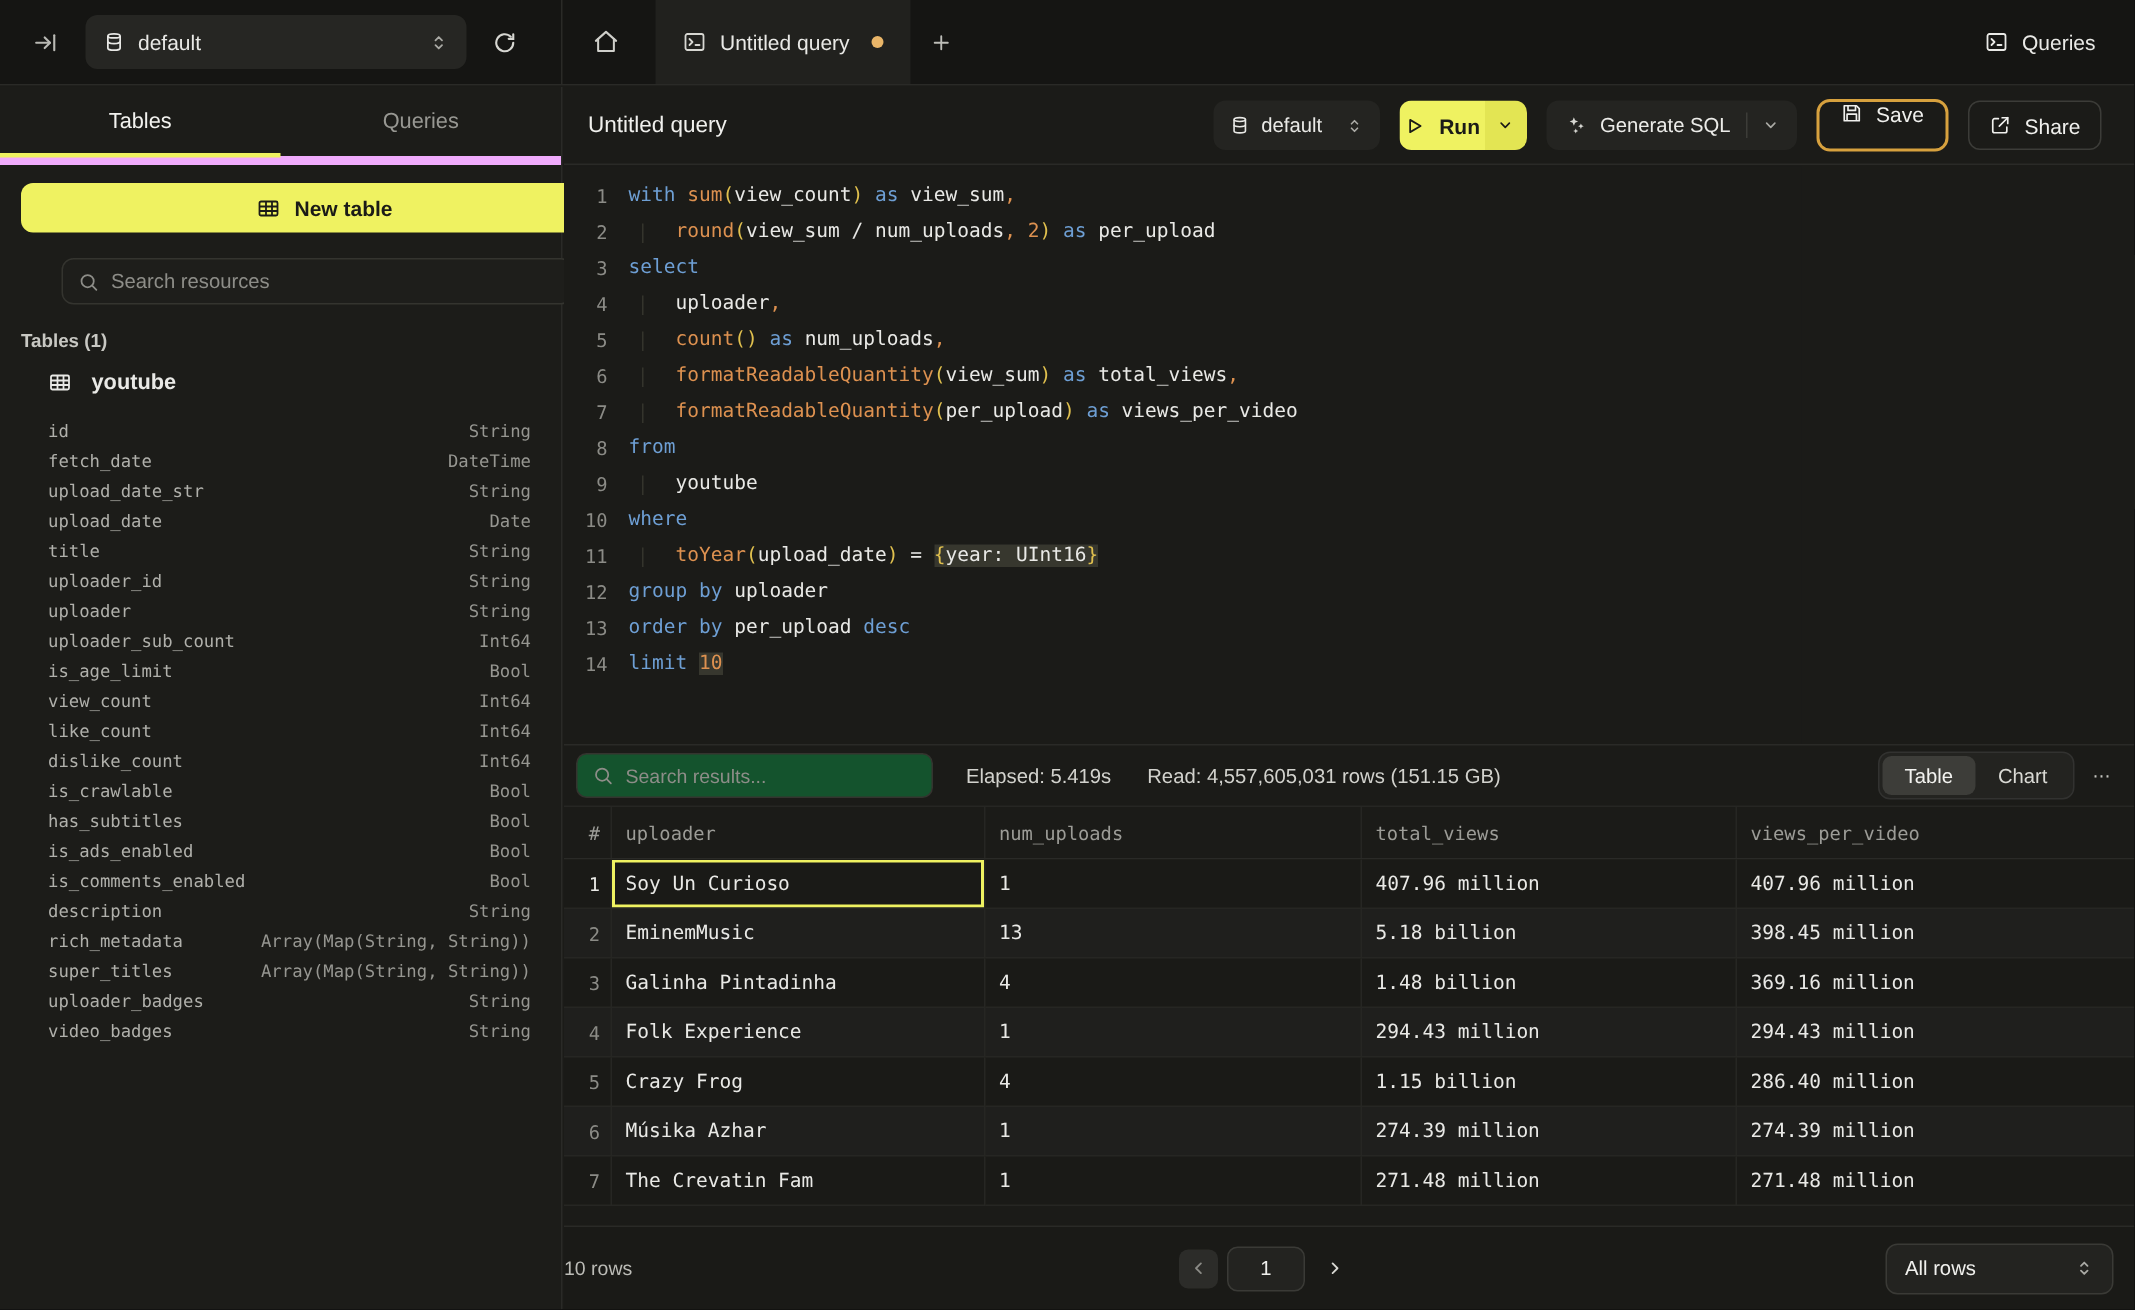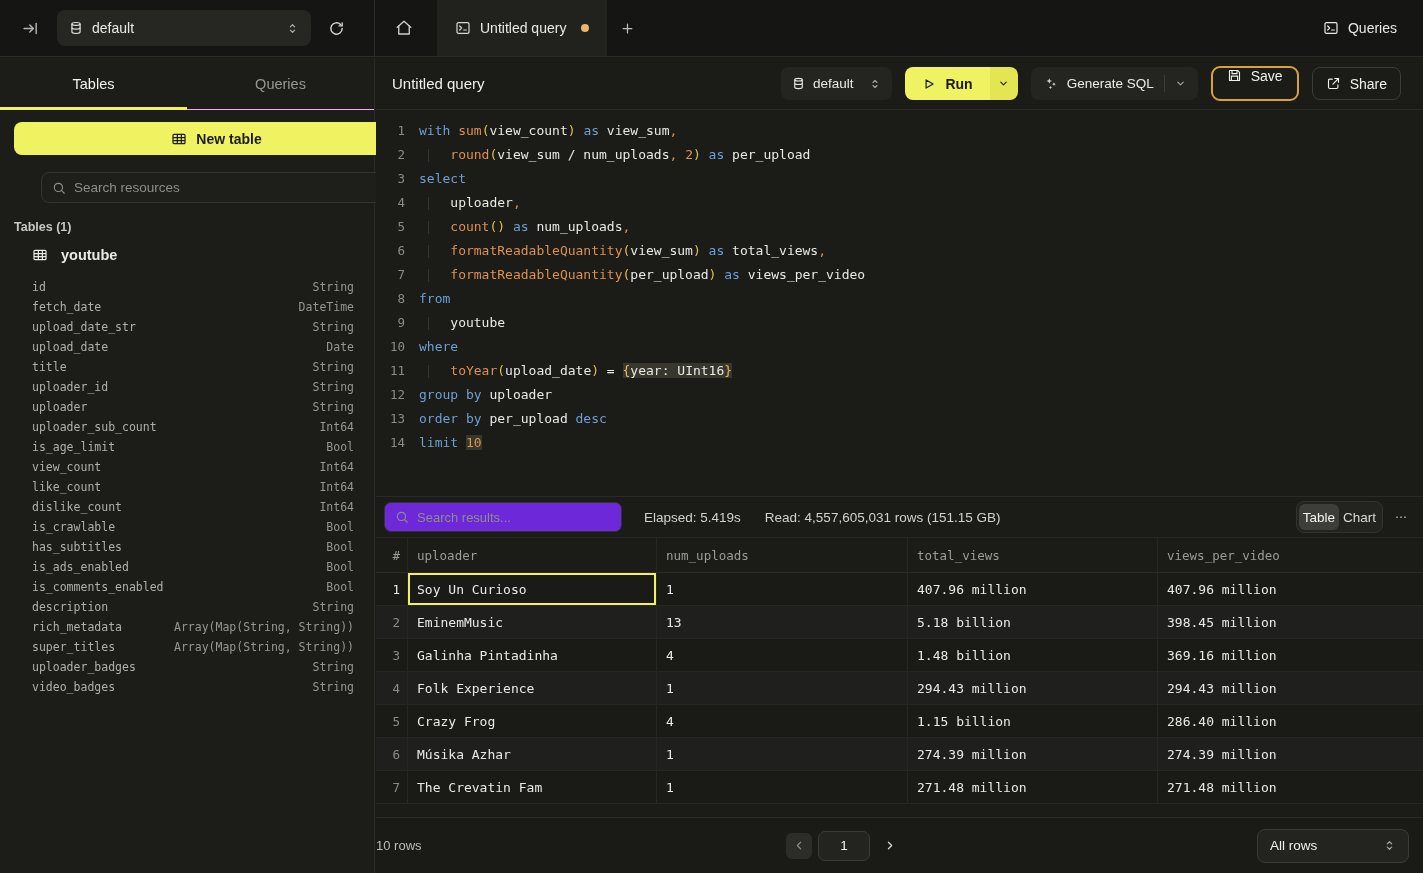--- a/index.html
+++ b/index.html
@@ -24,21 +24,21 @@
           padding:0 18px; gap:9px; cursor:pointer; }
   .qtab .ticon { color:#d7d7d2; }
   .dot { width:8px; height:8px; border-radius:50%; background:#e9b568; margin-left:6px; }
   .plus-btn { margin-left:13px; color:#bdbdb8; cursor:pointer; }
   .queries-btn { margin-left:auto; margin-right:26px; display:flex; align-items:center; gap:9px;
                  color:#e9e9e6; cursor:pointer; }
 
   
   .sidebar { position:absolute; left:0; top:58px; bottom:0; width:375px; background:#1c1c19;
              border-right:1px solid #2a2a27; }
-  .sb-tabs { height:52px; border-bottom:1px solid #f0abfc; display:flex; }
+  .sb-tabs { height:52px; border-bottom:6px solid #f0abfc; display:flex; }
   .sb-tab { width:50%; display:flex; align-items:center; justify-content:center; position:relative;
             color:#97979二; cursor:pointer; font-size:14.5px; color:#979792; }
   .sb-tab.active { color:#f2f2ef; }
   .sb-tab.active::after { content:""; position:absolute; left:0; right:0; bottom:-1px; height:3px; background:#eff261; }
   .new-table-btn { position:absolute; left:14px; top:64px; width:405px; height:33px; background:#eff261;
                    border:none; border-radius:8px; color:#1b1b17; font-size:14px; font-weight:600;
                    display:flex; align-items:center; justify-content:center; gap:9px; cursor:pointer;
                    font-family:"Liberation Sans",sans-serif; }
   .sb-search { position:absolute; left:14px; top:114px; width:341px; height:31px; background:#1e1e1b;
                border:1px solid #34342f; border-radius:8px; display:flex; align-items:center; padding:0 10px; gap:8px;
@@ -58,21 +58,21 @@
 
   
   .toolbar { position:absolute; left:376px; top:58px; right:0; height:52px; border-bottom:1px solid #2a2a27;
              background:#1b1b18; display:flex; align-items:center; }
   .q-title { margin-left:16px; font-size:15px; color:#f0f0ed; }
   .tb-controls { margin-left:auto; display:flex; align-items:center; gap:13px; margin-right:22px; }
   .tb-db { height:33px; background:#242421; border-radius:8px; display:flex; align-items:center;
            padding:0 11px; gap:8px; font-size:13.5px; cursor:pointer; }
   .tb-db .chev { color:#a9a9a4; margin-left:8px; }
   .run-split { height:33px; display:flex; border-radius:8px; overflow:hidden; cursor:pointer; }
-  .run-main { background:#eff261; color:#1b1b17; display:flex; align-items:center; gap:9px; padding:0 17px;
+  .run-main { background:#eff261; color:#1b1b17; display:flex; align-items:center; gap:9px; padding:0 3px;
               font-size:14px; font-weight:600; }
   .run-arrow { width:28px; background:#e3e553; color:#1b1b17; display:flex; align-items:center; justify-content:center; }
   .gen-btn { height:33px; background:#242421; border-radius:8px; display:flex; align-items:center; padding:0 12px;
              font-size:13.5px; cursor:pointer; color:#ececе9; color:#ecece9; }
   .gen-btn .gsep { width:1px; height:17px; background:#3c3c38; margin:0 10px; }
   .gen-btn .chev { color:#a9a9a4; }
   .save-btn { height:35px; background:#1b1b18; border:2px solid #d7a13e; border-radius:9px; display:flex;
               align-items:flex-start; gap:9px; padding:0 14px; font-size:14px; color:#f0f0ed; cursor:pointer; }
   .share-btn { height:33px; background:#1b1b18; border:1px solid #3c3c38; border-radius:8px; display:flex;
                align-items:center; gap:9px; padding:0 13px; font-size:14px; color:#f0f0ed; cursor:pointer; }
@@ -98,31 +98,31 @@
   .vars-title { margin:16px 0 0 17px; font-size:14.5px; font-weight:600; color:#f0f0ed; }
   .vars-fields { margin:14px 15px 0 17px; }
   .var-label { font-size:12.5px; color:#a2a29d; margin-bottom:8px; }
   .var-input { width:190px; height:31px; background:#242421; border:1px solid #34342f; border-radius:7px;
                color:#ececе9; color:#ecece9; font-size:13.5px; padding:0 12px; outline:none;
                font-family:"Liberation Sans",sans-serif; }
 
   
   .results { position:absolute; left:376px; top:496px; right:0; bottom:0; background:#1b1b18; border-top:1px solid #2a2a27; }
   .res-toolbar { height:41px; display:flex; align-items:center; border-bottom:1px solid #262623; }
-  .res-search { margin-left:8px; width:238px; height:30px; background:#6d28d9; border:1px solid #34342f;
+  .res-search { margin-left:8px; width:238px; height:30px; background:#14532d; border:1px solid #34342f;
                 border-radius:7px; display:flex; align-items:center; padding:0 10px; gap:8px; color:#8d8d88; }
   .res-search input { background:transparent; border:none; outline:none; color:#d9d9d4; font-size:13px; width:100%;
                       font-family:"Liberation Sans",sans-serif; }
   .res-search input::placeholder { color:#8d8d88; }
   .stat { font-size:13.5px; color:#d2d2cd; }
   .stat.elapsed { margin-left:22px; }
   .stat.read { margin-left:24px; }
   .view-toggle { margin-left:auto; height:32px; background:#232320; border:1px solid #323230; border-radius:8px;
                  display:flex; align-items:center; padding:2px; }
-  .seg { height:26px; display:flex; align-items:center; padding:0 4px; font-size:13.5px; color:#d9d9d4;
+  .seg { height:26px; display:flex; align-items:center; padding:0 15px; font-size:13.5px; color:#d9d9d4;
          border-radius:6px; cursor:pointer; }
   .seg.active { background:#3d3d39; color:#f2f2ef; }
   .more-btn { margin:0 15px 0 12px; color:#c4c4bf; cursor:pointer; letter-spacing:1px; }
 
   .thead { height:35px; display:flex; border-bottom:1px solid #2a2a27; font-family:"DejaVu Sans Mono",monospace;
            font-size:12.5px; color:#9c9c97; }
   .th { display:flex; align-items:center; padding-left:9px; border-right:1px solid #262623; }
   .th.c0 { justify-content:flex-end; padding:0 7px 0 0; }
   .th.c4 { border-right:none; }
   .c0 { width:32px; flex-shrink:0; }

